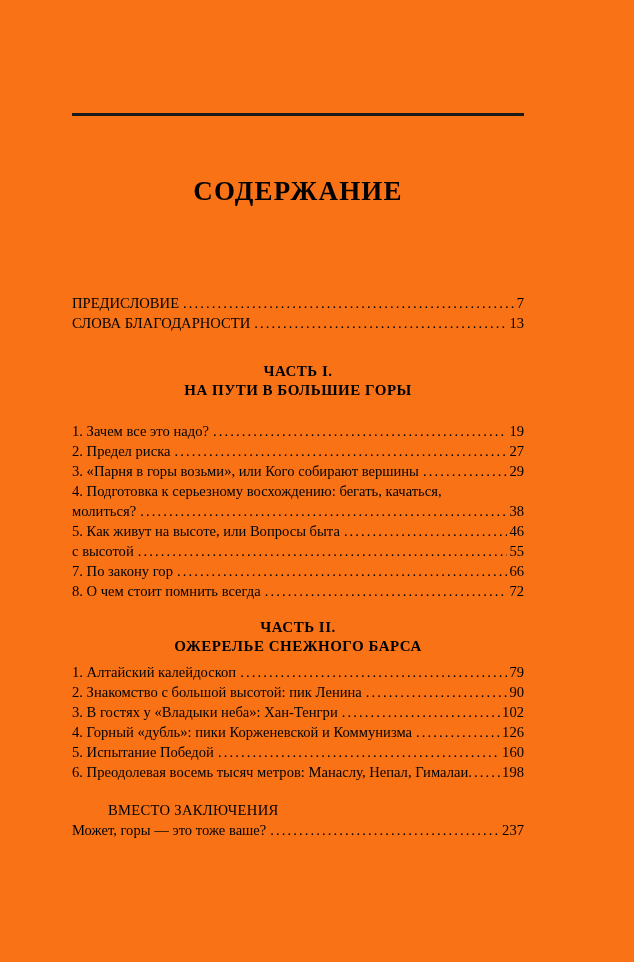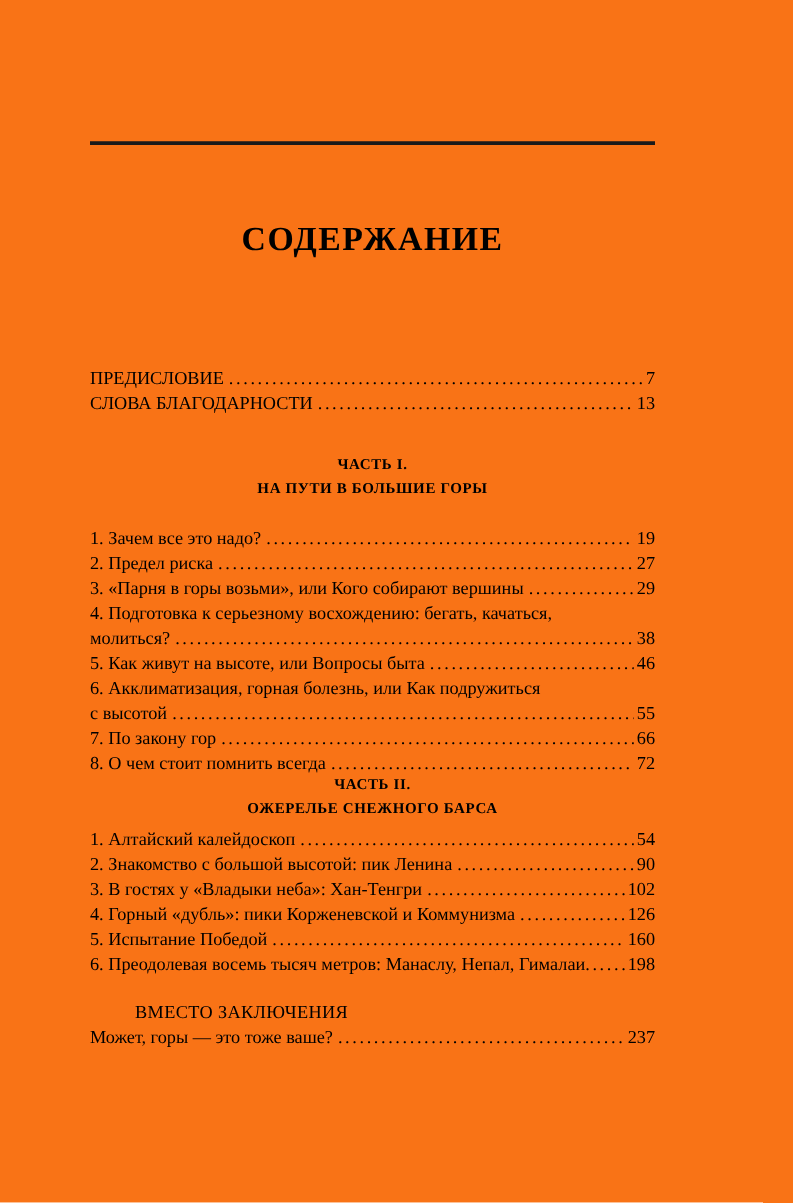--- a/index.html
+++ b/index.html
@@ -94,21 +94,21 @@
     position: absolute;
     left: 72px;
     top: 293px;
     width: 452px;
   }
 
   
   .part-heading {
     text-align: center;
     font-weight: bold;
-    font-size: 12px;
+    font-size: 15px;
     line-height: 19px;
     letter-spacing: 0.5px;
   }
 
   .part-heading .part-num {
     display: block;
   }
 
   .part-heading .part-name {
     display: block;
@@ -209,21 +209,20 @@
         <span class="leader"></span>
         <span class="page-num">38</span>
       </div>
 
       <div class="toc-line">
         <span class="label">5. Как живут на высоте, или Вопросы быта</span>
         <span class="leader"></span>
         <span class="page-num">46</span>
       </div>
 
-      <div class="toc-wrap-first">6. Акклиматизация, горная болезнь, или Как подружиться</div>
       <div class="toc-line">
         <span class="label">с высотой</span>
         <span class="leader"></span>
         <span class="page-num">55</span>
       </div>
 
       <div class="toc-line">
         <span class="label">7. По закону гор</span>
         <span class="leader"></span>
         <span class="page-num">66</span>
@@ -243,21 +242,21 @@
     <div class="part-heading">
       <span class="part-num">ЧАСТЬ II.</span>
       <span class="part-name">ОЖЕРЕЛЬЕ СНЕЖНОГО БАРСА</span>
     </div>
 
     <div class="part2-entries">
 
       <div class="toc-line">
         <span class="label">1. Алтайский калейдоскоп</span>
         <span class="leader"></span>
-        <span class="page-num">54</span>
+        <span class="page-num">79</span>
       </div>
 
       <div class="toc-line">
         <span class="label">2. Знакомство с большой высотой: пик Ленина</span>
         <span class="leader"></span>
         <span class="page-num">90</span>
       </div>
 
       <div class="toc-line">
         <span class="label">3. В гостях у «Владыки неба»: Хан-Тенгри</span>

